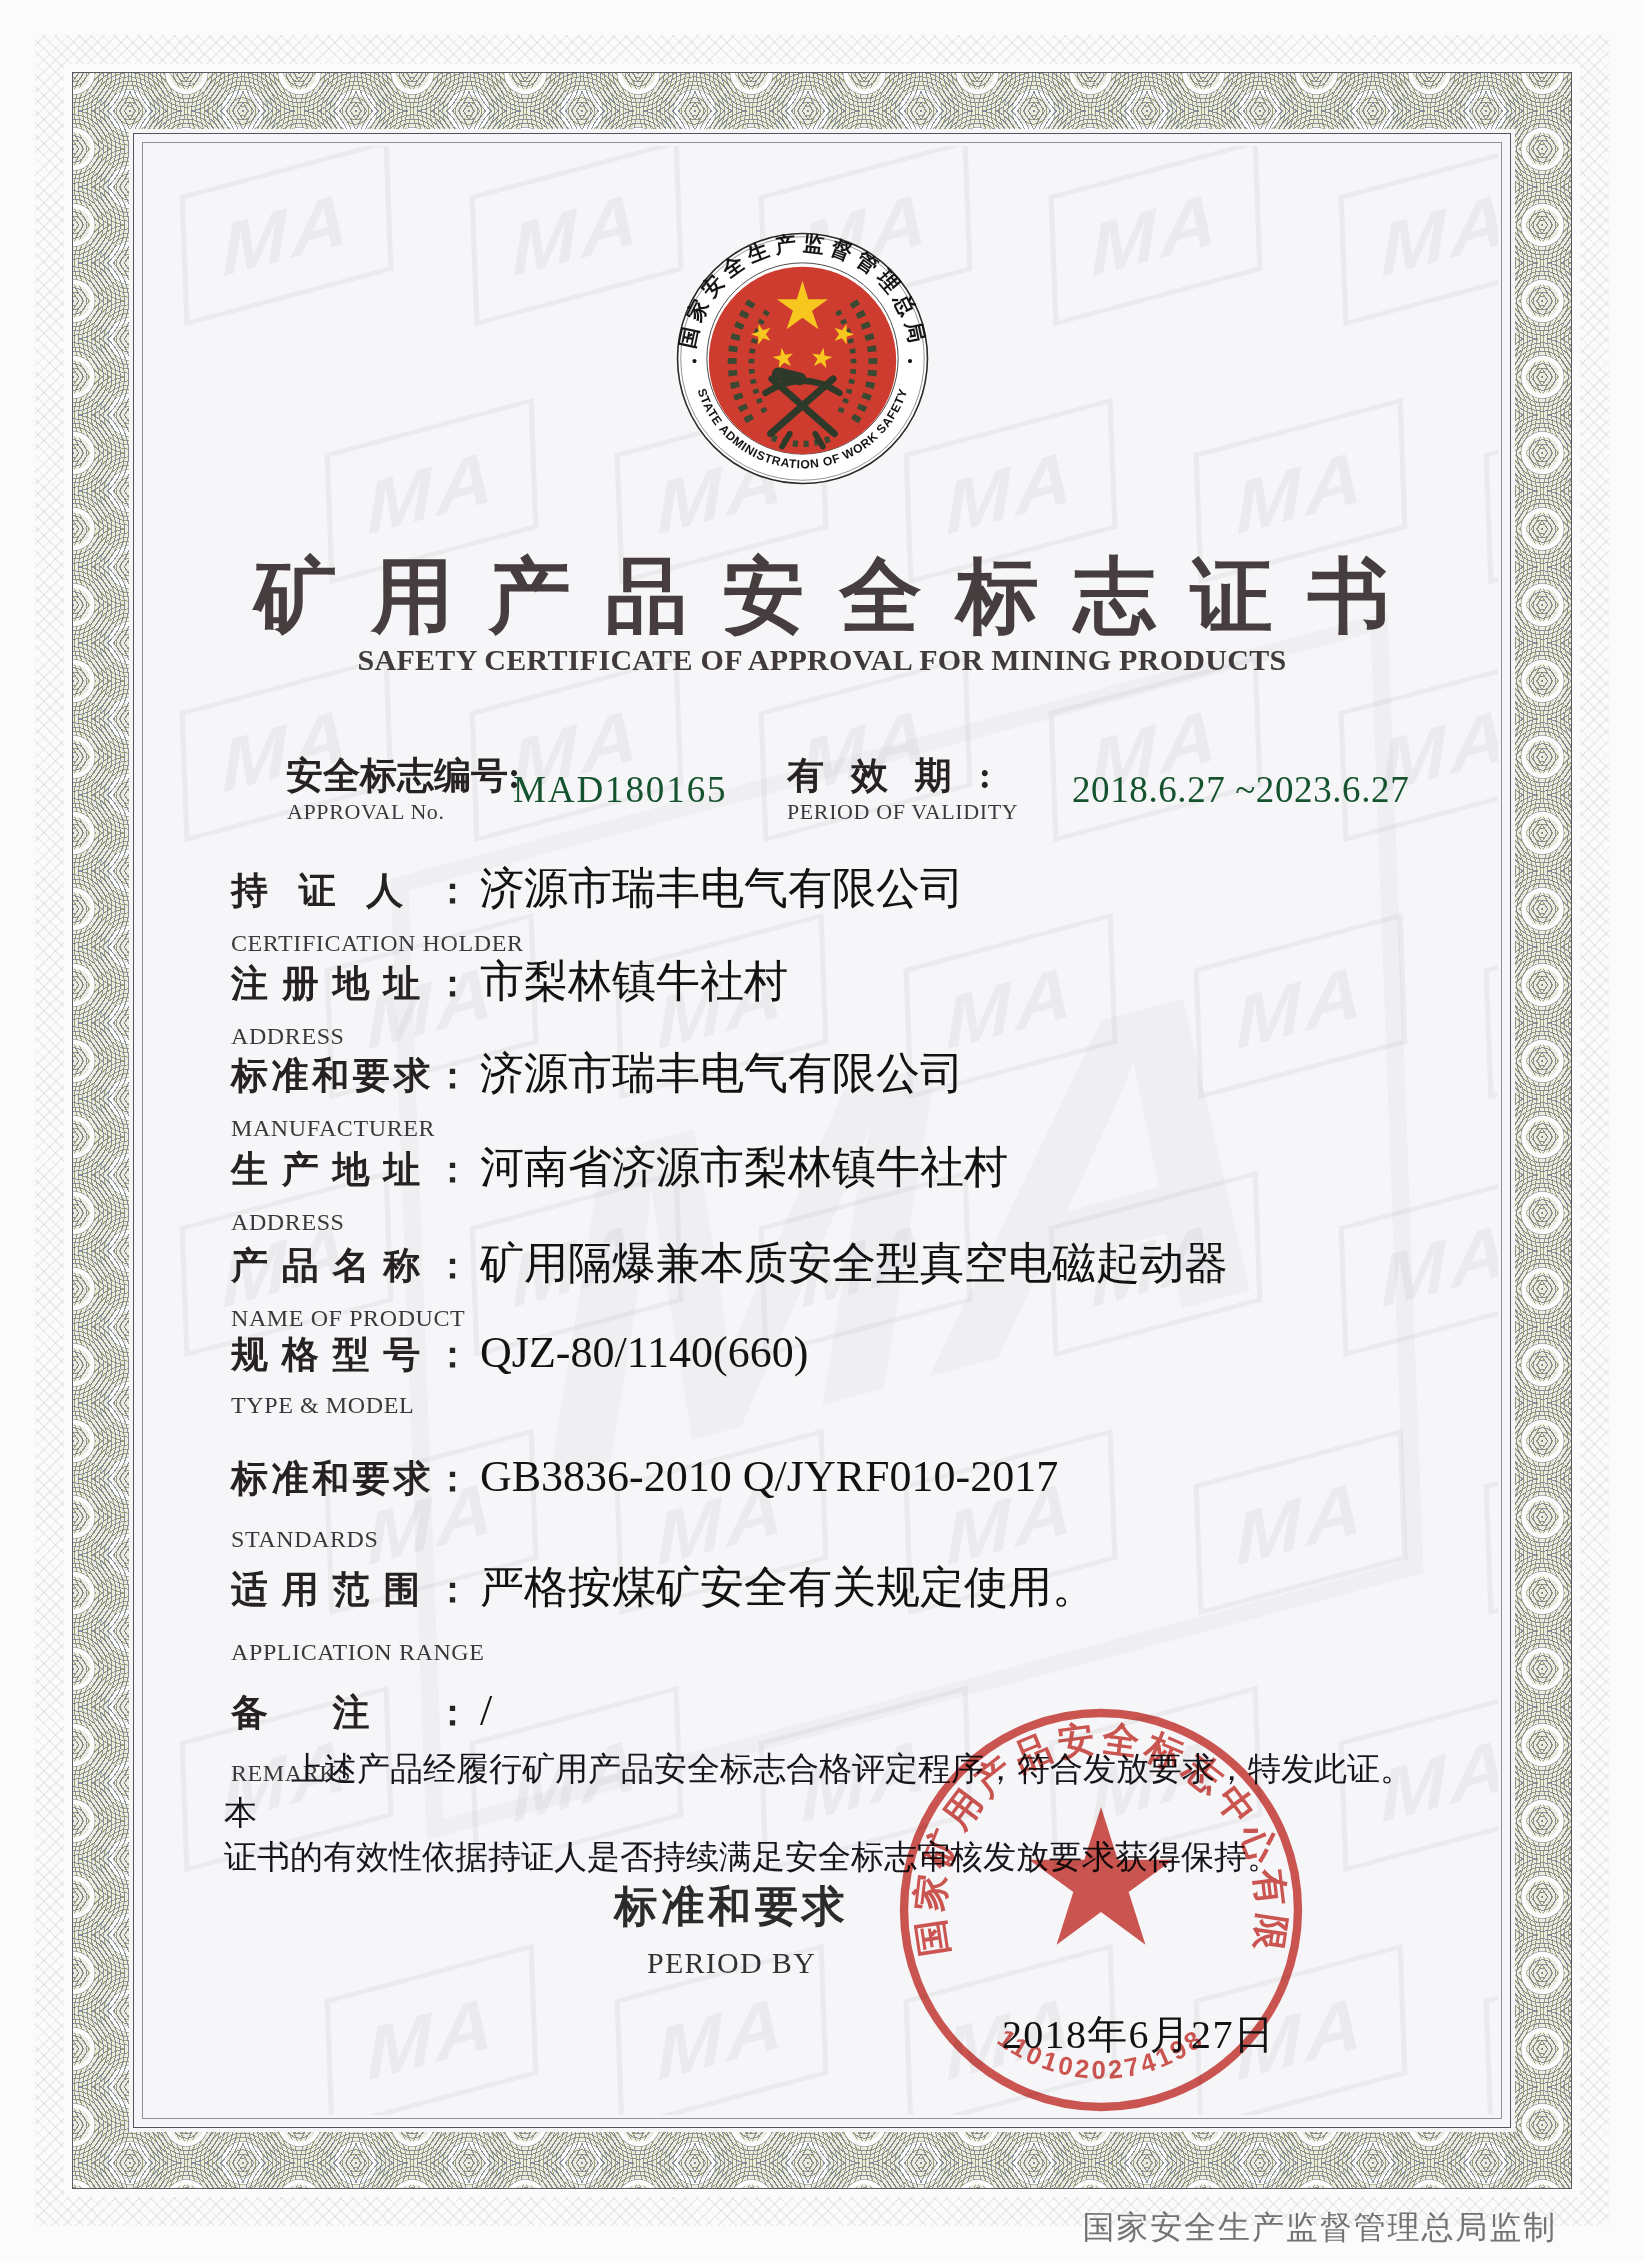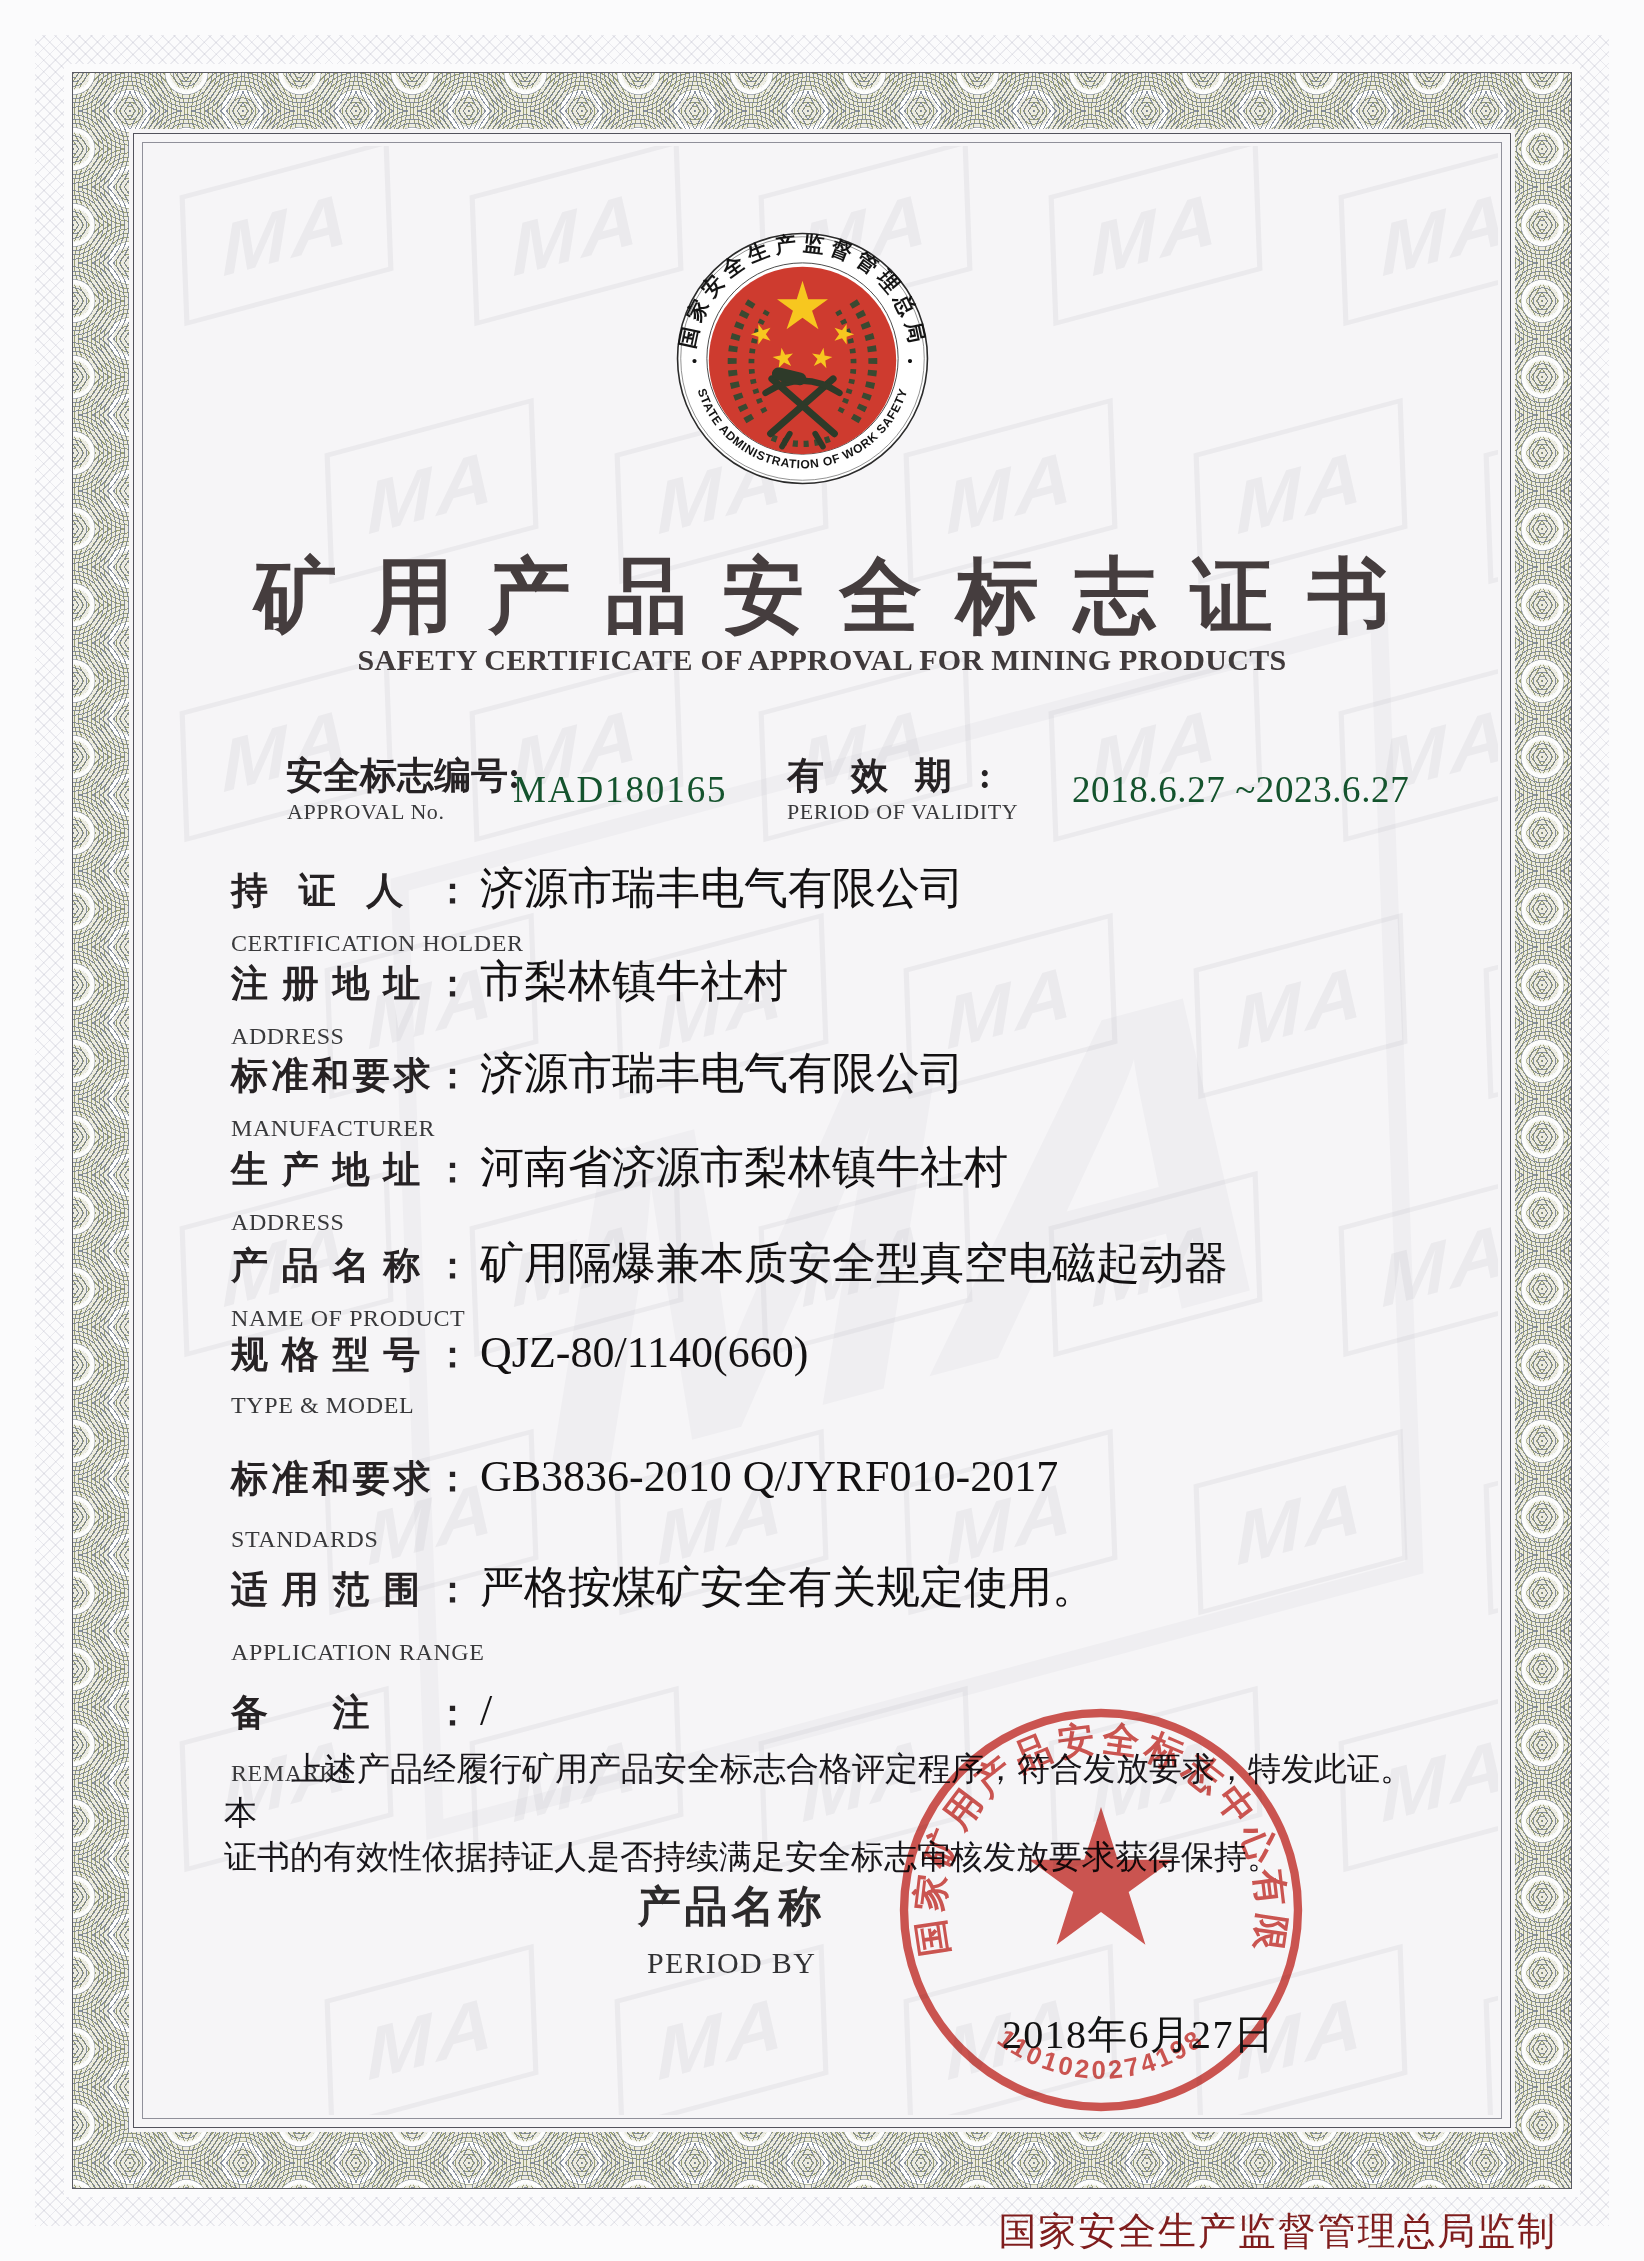--- a/index.html
+++ b/index.html
@@ -58,21 +58,21 @@
   .field.wide-sub .sub{margin-top:22px;}
   .f1{top:859px;} .f2{top:952px;} .f3{top:1044px;} .f4{top:1138px;}
   .f5{top:1234px;} .f6{top:1327px;} .f7{top:1451px;} .f8{top:1558px;} .f9{top:1685px;}
   .statement{left:224px;top:1747px;width:1206px;font-size:33px;line-height:44px;color:#18161a;}
   .statement .ln1{text-indent:67px;}
   .issuer{left:579px;top:1878px;width:305px;text-align:center;}
   .issuer-zh{font-size:43px;font-weight:bold;letter-spacing:3.9px;color:#2c2a2b;}
   .issuer-en{font-size:30px;letter-spacing:1.3px;color:#323234;margin-top:10.3px;}
   .seal{left:895px;top:1704px;width:412px;height:412px;mix-blend-mode:multiply;opacity:.93;z-index:3;}
   .date{left:1002px;top:2007px;font-size:40px;letter-spacing:1.3px;color:#121212;z-index:4;}
-  .footer{right:87px;top:2206px;font-size:38px;letter-spacing:1.9px;color:#7f1d1d;z-index:2;}
+  .footer{right:87px;top:2206px;font-size:32px;letter-spacing:1.9px;color:#737373;z-index:2;}
 </style>
 </head>
 <body>
 
 <div class="page">
 
   <div class="edge-mesh"></div>
   <div class="edge-mesh-mask"></div>
   <div class="guilloche"></div>
   <div class="band-mask"></div>
@@ -215,21 +215,21 @@
     <div><span class="lbl">备注：</span><span class="fv">/</span></div>
     <div class="en-label sub">REMARKS</div>
   </div>
 
   <div class="abs statement">
     <div class="ln1">上述产品经履行矿用产品安全标志合格评定程序，符合发放要求，特发此证。本</div>
     <div class="ln2">证书的有效性依据持证人是否持续满足安全标志审核发放要求获得保持。</div>
   </div>
 
   <div class="abs issuer">
-    <div class="issuer-zh">产品名称</div>
+    <div class="issuer-zh">标准和要求</div>
     <div class="issuer-en">PERIOD BY</div>
   </div>
 
   <svg class="abs seal" viewBox="0 0 640 640">
     <circle cx="320" cy="320" r="306" fill="none" stroke="#cf4a45" stroke-width="13"></circle>
     <polygon fill="#cf4a45" points="320,160 346,242 432,242 363,292 389,374 320,323 251,374 277,292 208,242 294,242"></polygon>
     <path id="seal-zh" d="M 79.4,371.1 A 246,246 0 1 1 560.6,371.1" fill="none"></path>
     <path id="seal-num" d="M 134.7,505.3 A 262,262 0 0 0 505.3,505.3" fill="none"></path>
     <text font-size="57" font-weight="bold" fill="#cf4a45" letter-spacing="8">
       <textPath href="#seal-zh" startOffset="50%" text-anchor="middle">安标国家矿用产品安全标志中心有限公司</textPath>

